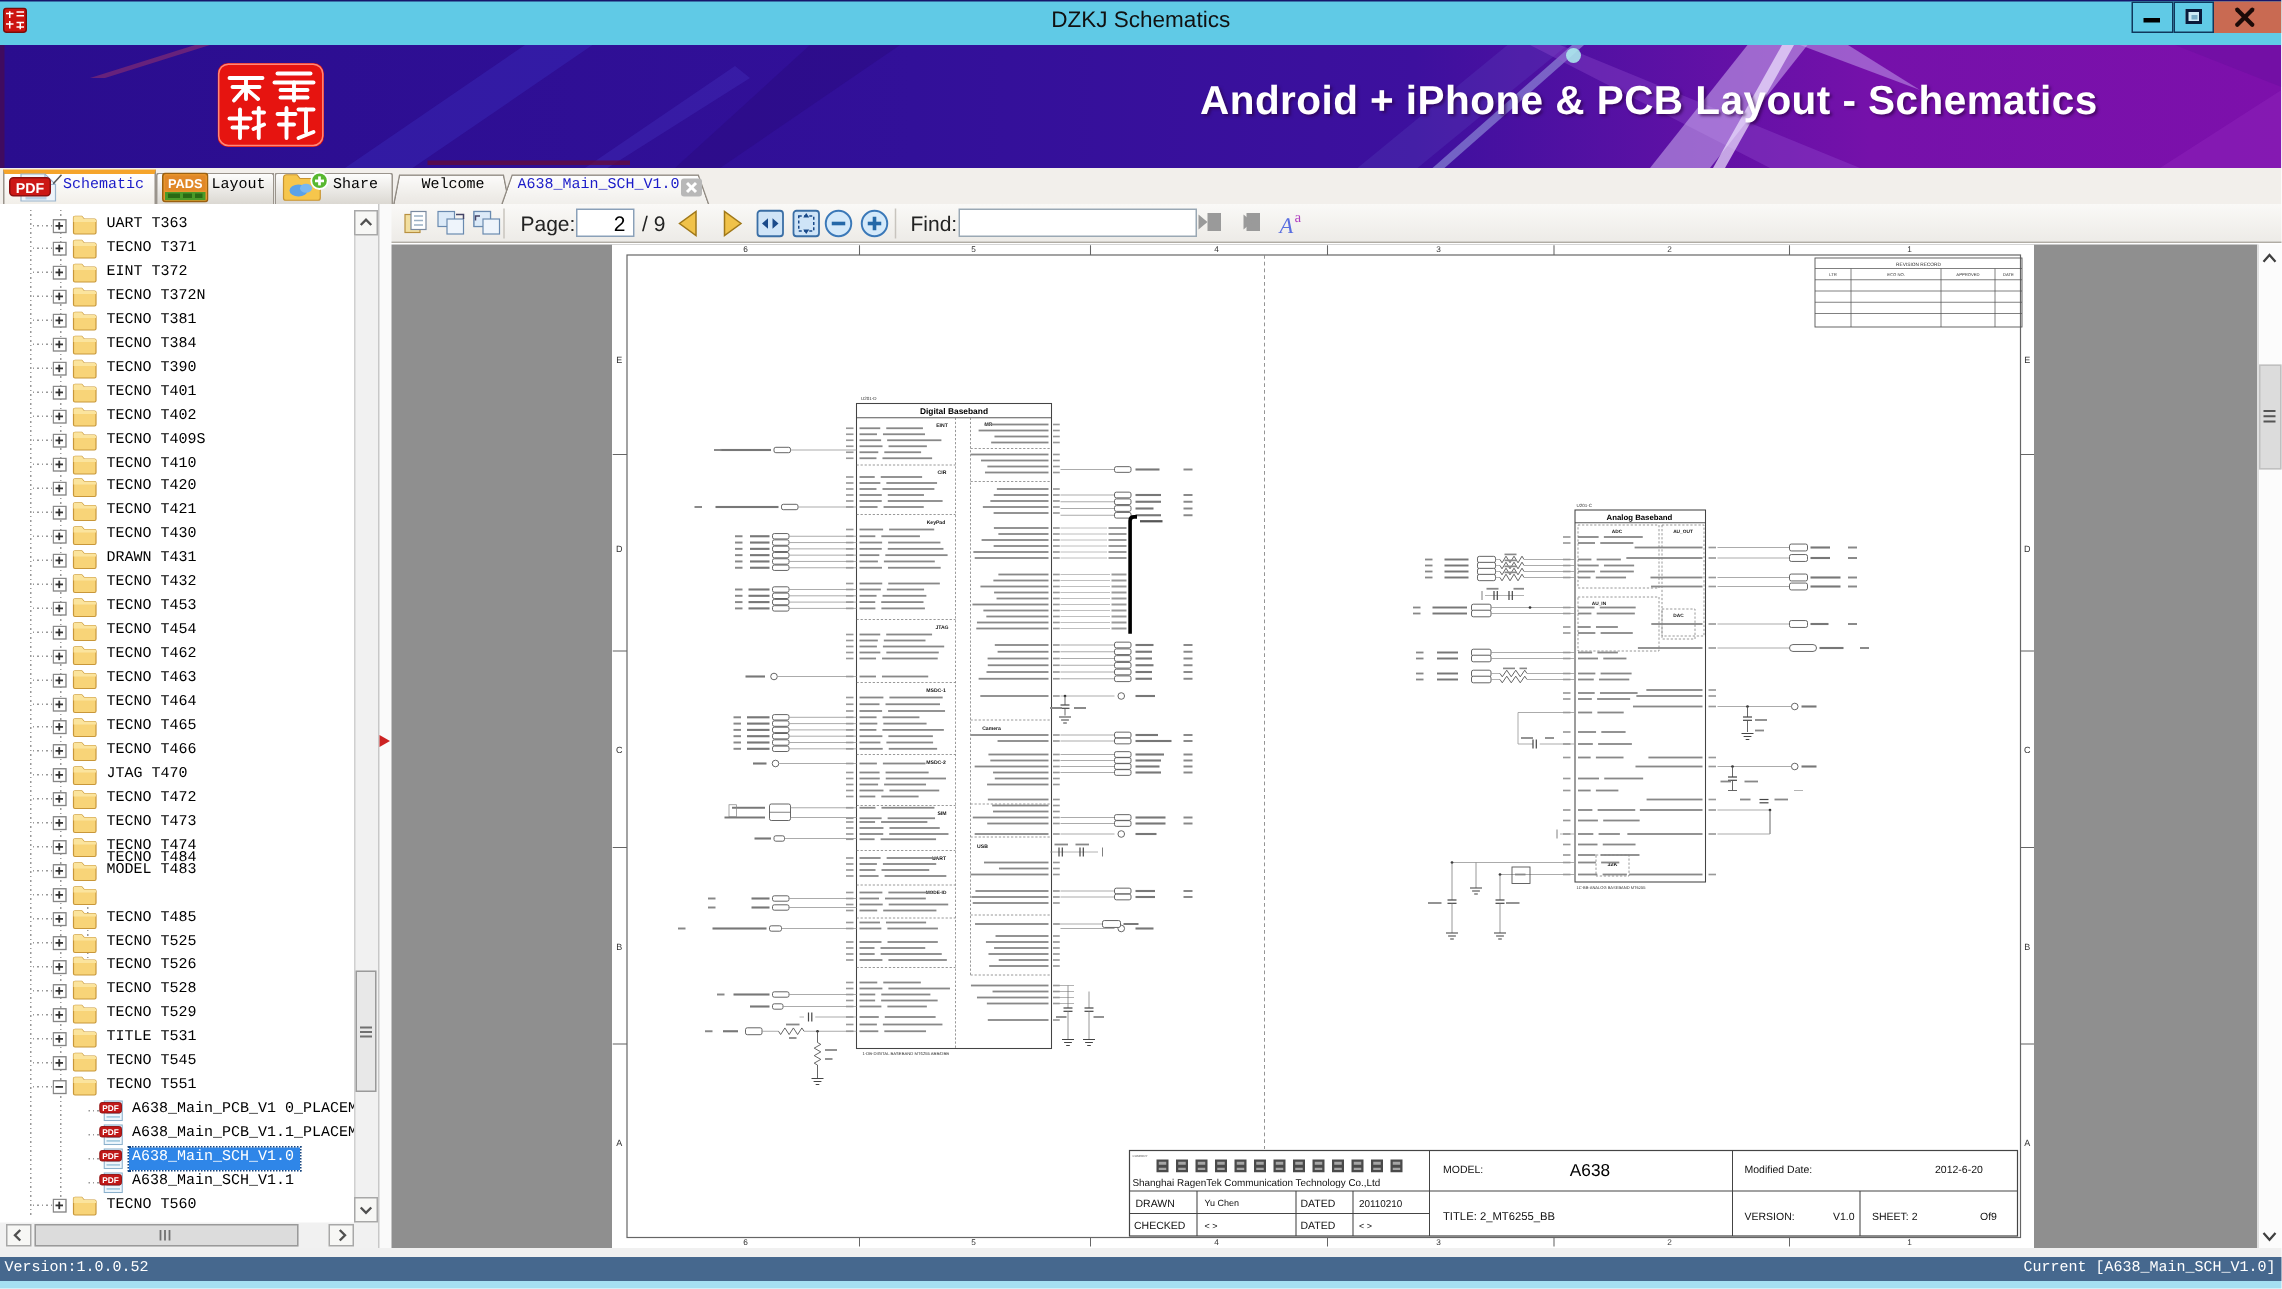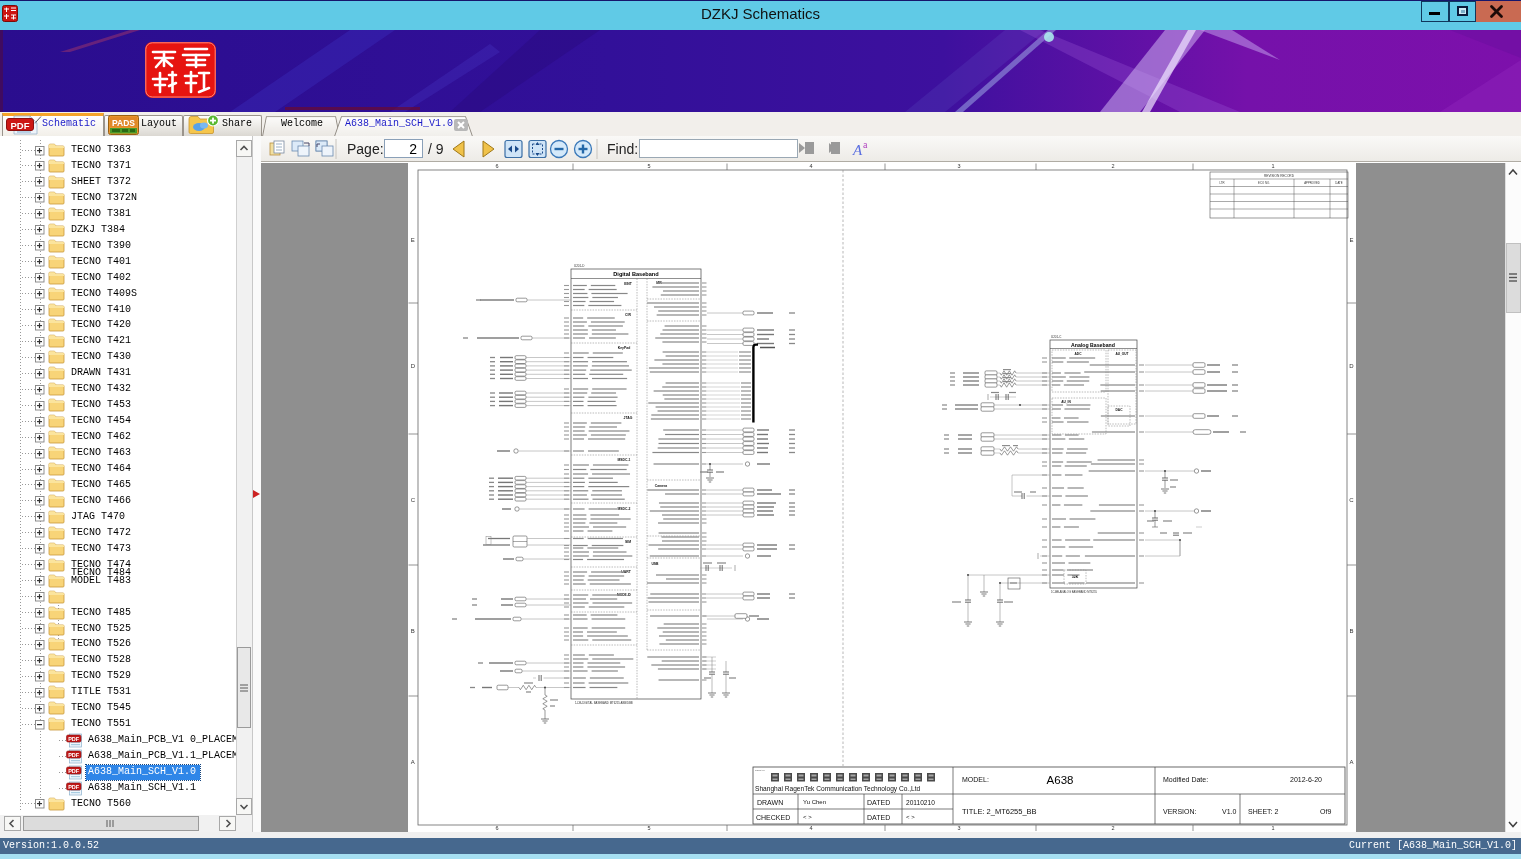--- a/index.html
+++ b/index.html
@@ -87,20 +87,21 @@
         <line x1="27.5" y1="30" x2="27.5" y2="50"></line>
         <line x1="24" y1="44" x2="31" y2="41"></line>
 <line x1="40" y1="34" x2="52" y2="34"></line>
         <line x1="46" y1="30" x2="46" y2="50"></line>
         <line x1="41" y1="41" x2="51" y2="41"></line>
 <line x1="54" y1="31" x2="64" y2="31"></line>
         <line x1="59" y1="31" x2="59" y2="46"></line>
         <line x1="54" y1="50" x2="64" y2="46"></line>
 </g>
     </svg>
+<div class="abs" style="left:800px;top:22px;font-size:27px;font-weight:bold;color:#fff;letter-spacing:0.3px;text-shadow:1.5px 1.5px 2px rgba(40,0,60,0.6)">Android + iPhone &amp; PCB Layout - Schematics</div>
 </div>
 
 <div class="abs" style="left:0;top:112px;width:1521px;height:24px;background:#f2efeb"></div>
 
 <div class="abs" style="left:2px;top:112.5px;width:102px;height:23.5px;background:linear-gradient(#fff,#f2efe9);border:1px solid #9a948c;border-top:3px solid #f5a42a;border-bottom:none"></div>
 <svg class="abs" style="left:6px;top:115px" width="38" height="20">
 <path d="M8,1 L24,1 L31,8 L31,19 L8,19 Z" fill="#eef4fa" stroke="#9ab4cc" stroke-width="0.8"></path>
 <path d="M24,1 L24,8 L31,8" fill="none" stroke="#9ab4cc" stroke-width="0.8"></path>
 <line x1="35" y1="1.5" x2="29.5" y2="7.5" stroke="#555" stroke-width="1"></line>
 <rect x="11" y="12" width="14" height="2" fill="#b8d0e4"></rect>
@@ -215,21 +216,21 @@
 <div class="hd" style="left:22px;top:13.5px;width:13px"></div>
 <svg style="position:absolute;left:35px;top:9.5px" width="10" height="10">
       <rect x="0.5" y="0.5" width="8.5" height="8.5" fill="#fff" stroke="#848484" stroke-width="0.9"></rect>
       <rect x="2" y="4" width="5" height="1.2" fill="#333"></rect>
       <rect x="3.9" y="2.1" width="1.2" height="5" fill="#333"></rect>
     </svg>
 <svg style="position:absolute;left:48px;top:7.0px" width="18" height="14">
       <path d="M1,3 L1,12 Q1,13 2,13 L15,13 Q16,13 16,12 L16,4 Q16,3 15,3 L8,3 L6.5,1.2 L2,1.2 Q1,1.2 1,2 Z" fill="#f8d478" stroke="#c8973a" stroke-width="0.8"></path>
       <path d="M1,5 L16,5 L16,4 Q16,3 15,3 L8,3 L6.5,1.2 L2,1.2 Q1,1.2 1,2 Z" fill="#fbe49d" stroke="none"></path>
     </svg>
-<div class="tl" style="left:71px;top:6.0px">TECNO T363</div>
+<div class="tl" style="left:71px;top:6.0px">UART T363</div>
 <div class="hd" style="left:22px;top:29.45px;width:13px"></div>
 <svg style="position:absolute;left:35px;top:25.45px" width="10" height="10">
       <rect x="0.5" y="0.5" width="8.5" height="8.5" fill="#fff" stroke="#848484" stroke-width="0.9"></rect>
       <rect x="2" y="4" width="5" height="1.2" fill="#333"></rect>
       <rect x="3.9" y="2.1" width="1.2" height="5" fill="#333"></rect>
     </svg>
 <svg style="position:absolute;left:48px;top:22.95px" width="18" height="14">
       <path d="M1,3 L1,12 Q1,13 2,13 L15,13 Q16,13 16,12 L16,4 Q16,3 15,3 L8,3 L6.5,1.2 L2,1.2 Q1,1.2 1,2 Z" fill="#f8d478" stroke="#c8973a" stroke-width="0.8"></path>
       <path d="M1,5 L16,5 L16,4 Q16,3 15,3 L8,3 L6.5,1.2 L2,1.2 Q1,1.2 1,2 Z" fill="#fbe49d" stroke="none"></path>
     </svg>
@@ -237,21 +238,21 @@
 <div class="hd" style="left:22px;top:45.4px;width:13px"></div>
 <svg style="position:absolute;left:35px;top:41.4px" width="10" height="10">
       <rect x="0.5" y="0.5" width="8.5" height="8.5" fill="#fff" stroke="#848484" stroke-width="0.9"></rect>
       <rect x="2" y="4" width="5" height="1.2" fill="#333"></rect>
       <rect x="3.9" y="2.1" width="1.2" height="5" fill="#333"></rect>
     </svg>
 <svg style="position:absolute;left:48px;top:38.9px" width="18" height="14">
       <path d="M1,3 L1,12 Q1,13 2,13 L15,13 Q16,13 16,12 L16,4 Q16,3 15,3 L8,3 L6.5,1.2 L2,1.2 Q1,1.2 1,2 Z" fill="#f8d478" stroke="#c8973a" stroke-width="0.8"></path>
       <path d="M1,5 L16,5 L16,4 Q16,3 15,3 L8,3 L6.5,1.2 L2,1.2 Q1,1.2 1,2 Z" fill="#fbe49d" stroke="none"></path>
     </svg>
-<div class="tl" style="left:71px;top:37.9px">SHEET T372</div>
+<div class="tl" style="left:71px;top:37.9px">EINT T372</div>
 <div class="hd" style="left:22px;top:61.349999999999994px;width:13px"></div>
 <svg style="position:absolute;left:35px;top:57.349999999999994px" width="10" height="10">
       <rect x="0.5" y="0.5" width="8.5" height="8.5" fill="#fff" stroke="#848484" stroke-width="0.9"></rect>
       <rect x="2" y="4" width="5" height="1.2" fill="#333"></rect>
       <rect x="3.9" y="2.1" width="1.2" height="5" fill="#333"></rect>
     </svg>
 <svg style="position:absolute;left:48px;top:54.849999999999994px" width="18" height="14">
       <path d="M1,3 L1,12 Q1,13 2,13 L15,13 Q16,13 16,12 L16,4 Q16,3 15,3 L8,3 L6.5,1.2 L2,1.2 Q1,1.2 1,2 Z" fill="#f8d478" stroke="#c8973a" stroke-width="0.8"></path>
       <path d="M1,5 L16,5 L16,4 Q16,3 15,3 L8,3 L6.5,1.2 L2,1.2 Q1,1.2 1,2 Z" fill="#fbe49d" stroke="none"></path>
     </svg>
@@ -270,21 +271,21 @@
 <div class="hd" style="left:22px;top:93.25px;width:13px"></div>
 <svg style="position:absolute;left:35px;top:89.25px" width="10" height="10">
       <rect x="0.5" y="0.5" width="8.5" height="8.5" fill="#fff" stroke="#848484" stroke-width="0.9"></rect>
       <rect x="2" y="4" width="5" height="1.2" fill="#333"></rect>
       <rect x="3.9" y="2.1" width="1.2" height="5" fill="#333"></rect>
     </svg>
 <svg style="position:absolute;left:48px;top:86.75px" width="18" height="14">
       <path d="M1,3 L1,12 Q1,13 2,13 L15,13 Q16,13 16,12 L16,4 Q16,3 15,3 L8,3 L6.5,1.2 L2,1.2 Q1,1.2 1,2 Z" fill="#f8d478" stroke="#c8973a" stroke-width="0.8"></path>
       <path d="M1,5 L16,5 L16,4 Q16,3 15,3 L8,3 L6.5,1.2 L2,1.2 Q1,1.2 1,2 Z" fill="#fbe49d" stroke="none"></path>
     </svg>
-<div class="tl" style="left:71px;top:85.75px">DZKJ T384</div>
+<div class="tl" style="left:71px;top:85.75px">TECNO T384</div>
 <div class="hd" style="left:22px;top:109.19999999999999px;width:13px"></div>
 <svg style="position:absolute;left:35px;top:105.19999999999999px" width="10" height="10">
       <rect x="0.5" y="0.5" width="8.5" height="8.5" fill="#fff" stroke="#848484" stroke-width="0.9"></rect>
       <rect x="2" y="4" width="5" height="1.2" fill="#333"></rect>
       <rect x="3.9" y="2.1" width="1.2" height="5" fill="#333"></rect>
     </svg>
 <svg style="position:absolute;left:48px;top:102.69999999999999px" width="18" height="14">
       <path d="M1,3 L1,12 Q1,13 2,13 L15,13 Q16,13 16,12 L16,4 Q16,3 15,3 L8,3 L6.5,1.2 L2,1.2 Q1,1.2 1,2 Z" fill="#f8d478" stroke="#c8973a" stroke-width="0.8"></path>
       <path d="M1,5 L16,5 L16,4 Q16,3 15,3 L8,3 L6.5,1.2 L2,1.2 Q1,1.2 1,2 Z" fill="#fbe49d" stroke="none"></path>
     </svg>

